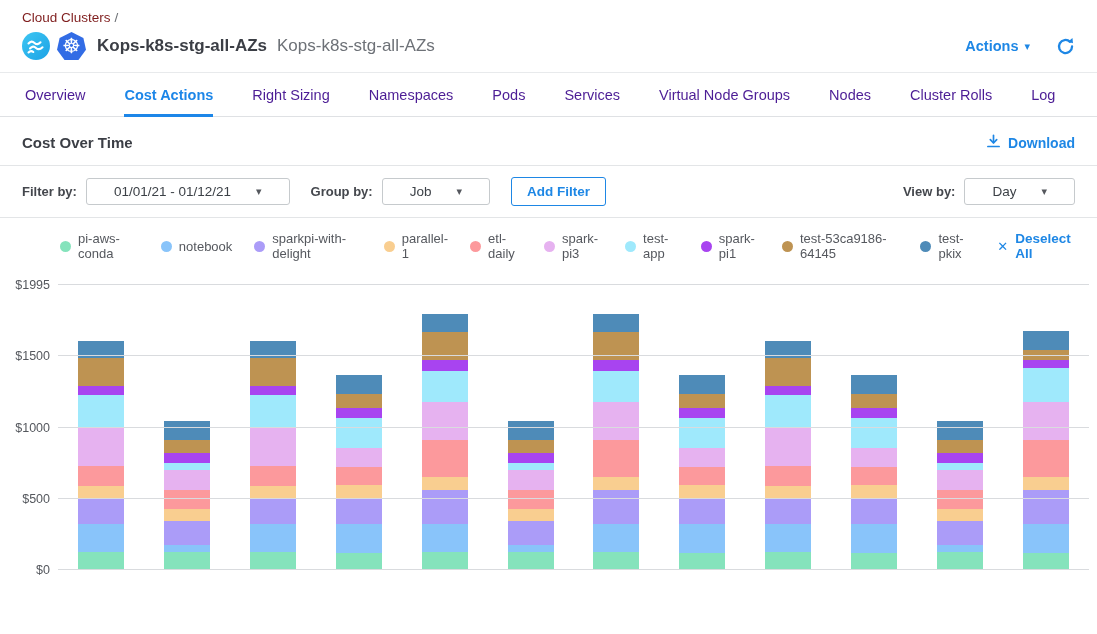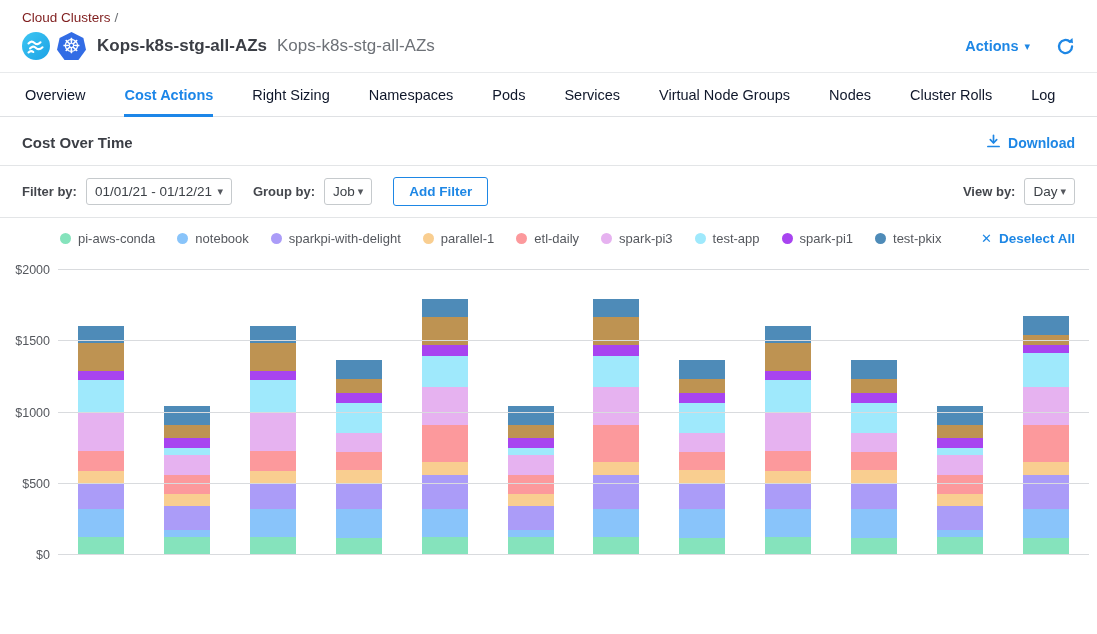--- a/index.html
+++ b/index.html
@@ -19,34 +19,34 @@
               display:flex; align-items:center; justify-content:center; font-size:21px; }
   .title-bold { font-size:17px; font-weight:bold; color:#3b3e45; margin-left:11px; }
   .title-sub  { font-size:17px; color:#6d7177; margin-left:10px; }
   .header-right { margin-left:auto; display:flex; align-items:center; gap:26px; }
   .actions-btn { color:#1e87e5; font-weight:bold; font-size:14.5px; cursor:pointer; display:flex; align-items:center; gap:6px; }
   .caret { font-size:11px; line-height:1; }
   .refresh-btn { cursor:pointer; display:flex; align-items:center; }
 
   
   .tabs { display:flex; padding:14px 0 0 25px; border-bottom:1px solid #dfe1e4; }
-  .tab { font-size:14.5px; color:#0f172a; margin-right:39px; padding-bottom:11px; cursor:pointer; white-space:nowrap; }
+  .tab { font-size:14.5px; color:#4c1d95; margin-right:39px; padding-bottom:11px; cursor:pointer; white-space:nowrap; }
   .tab.active { color:#1c86e8; font-weight:bold; border-bottom:3px solid #1c86e8; margin-bottom:-1px; }
 
   
   .section-head { display:flex; padding:17px 22px 13px 22px; border-bottom:1px solid #e3e5e7; }
   .section-title { font-size:15px; font-weight:bold; color:#3b3e45; }
   .download { margin-left:auto; display:flex; align-items:center; gap:7px; color:#1e87e5;
               font-size:14px; font-weight:bold; cursor:pointer; }
 
   
   .filter-bar { display:flex; align-items:center; padding:11px 22px; border-bottom:1px solid #e3e5e7; }
   .f-label { font-size:13px; font-weight:bold; color:#44474d; margin-right:9px; white-space:nowrap; }
-  .dropdown { display:flex; align-items:center; gap:3px; border:1px solid #c6cacd; border-radius:3px;
-              background:#fff; padding:5px 8px; font-size:13.5px; color:#3c4147; cursor:pointer; white-space:nowrap; }
+  .dropdown { display:flex; align-items:center; gap:25px; border:1px solid #c6cacd; border-radius:3px;
+              background:#fff; padding:5px 27px; font-size:13.5px; color:#3c4147; cursor:pointer; white-space:nowrap; }
   .dropdown .caret { color:#55585e; }
   .gap-lg { margin-left:21px; }
   .add-filter { margin-left:21px; border:1px solid #1e87e5; border-radius:3px; color:#1e87e5;
                 font-size:13.5px; font-weight:bold; background:#fff; padding:6px 15px; cursor:pointer; }
   .filter-right { margin-left:auto; display:flex; align-items:center; }
 
   
   .legend { display:flex; align-items:center; padding:13px 22px 10px 60px; }
   .legend-item { display:flex; align-items:center; gap:7px; margin-right:22px; font-size:13px; color:#55585e; cursor:pointer; }
   .dot { width:11px; height:11px; border-radius:50%; flex:0 0 auto; }
@@ -178,20 +178,24 @@
     </span>
     <span class="legend-item">
       <span class="dot" style="background: rgb(159, 233, 252);"></span>
       <span>test-app</span>
     </span>
     <span class="legend-item">
       <span class="dot" style="background: rgb(168, 68, 240);"></span>
       <span>spark-pi1</span>
     </span>
     <span class="legend-item">
+      <span class="dot" style="background: rgb(190, 147, 82);"></span>
+      <span>test-53ca9186-64145</span>
+    </span>
+    <span class="legend-item">
       <span class="dot" style="background: rgb(78, 139, 184);"></span>
       <span>test-pkix</span>
     </span>
     <span class="deselect">
       <span class="x-glyph">✕</span>
       <span>Deselect All</span>
     </span>
   </div>
 
 <div class="chart">
@@ -369,14 +373,14 @@
   <div class="gridline" style="bottom: 0px;"></div>
       <div class="gridline" style="bottom: 71.25px;"></div>
       <div class="gridline" style="bottom: 142.5px;"></div>
       <div class="gridline" style="bottom: 213.75px;"></div>
       <div class="gridline" style="bottom: 285px;"></div>
     </div>
 <div class="ylabel" style="bottom: -7px;">$0</div>
     <div class="ylabel" style="bottom: 64.25px;">$500</div>
     <div class="ylabel" style="bottom: 135.5px;">$1000</div>
     <div class="ylabel" style="bottom: 206.75px;">$1500</div>
-    <div class="ylabel" style="bottom: 278px;">$2000</div>
+    <div class="ylabel" style="bottom: 278px;">$1995</div>
   </div>
 
 </body></html>

